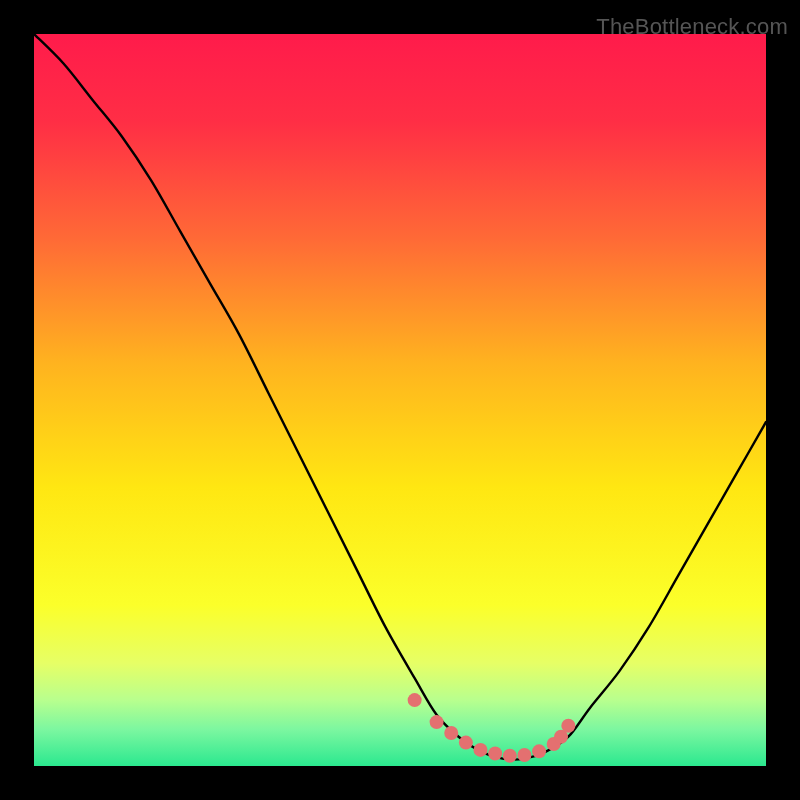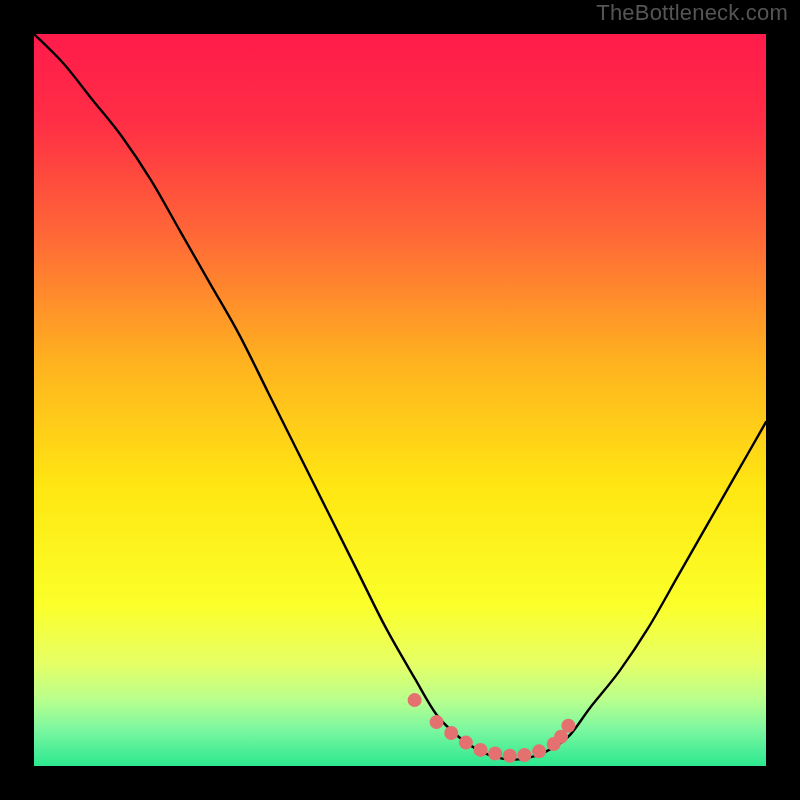--- a/index.html
+++ b/index.html
@@ -14,21 +14,21 @@
   .frame {
     position: absolute;
     left: 0;
     top: 0;
     width: 800px;
     height: 800px;
     background: #000;
   }
   .watermark {
     position: absolute;
-    top: 0;
+    top: 14px;
     right: 12px;
     color: #555;
     font-size: 22px;
     font-weight: 500;
     letter-spacing: 0.2px;
     user-select: none;
   }
   .plot {
     position: absolute;
     left: 34px;

